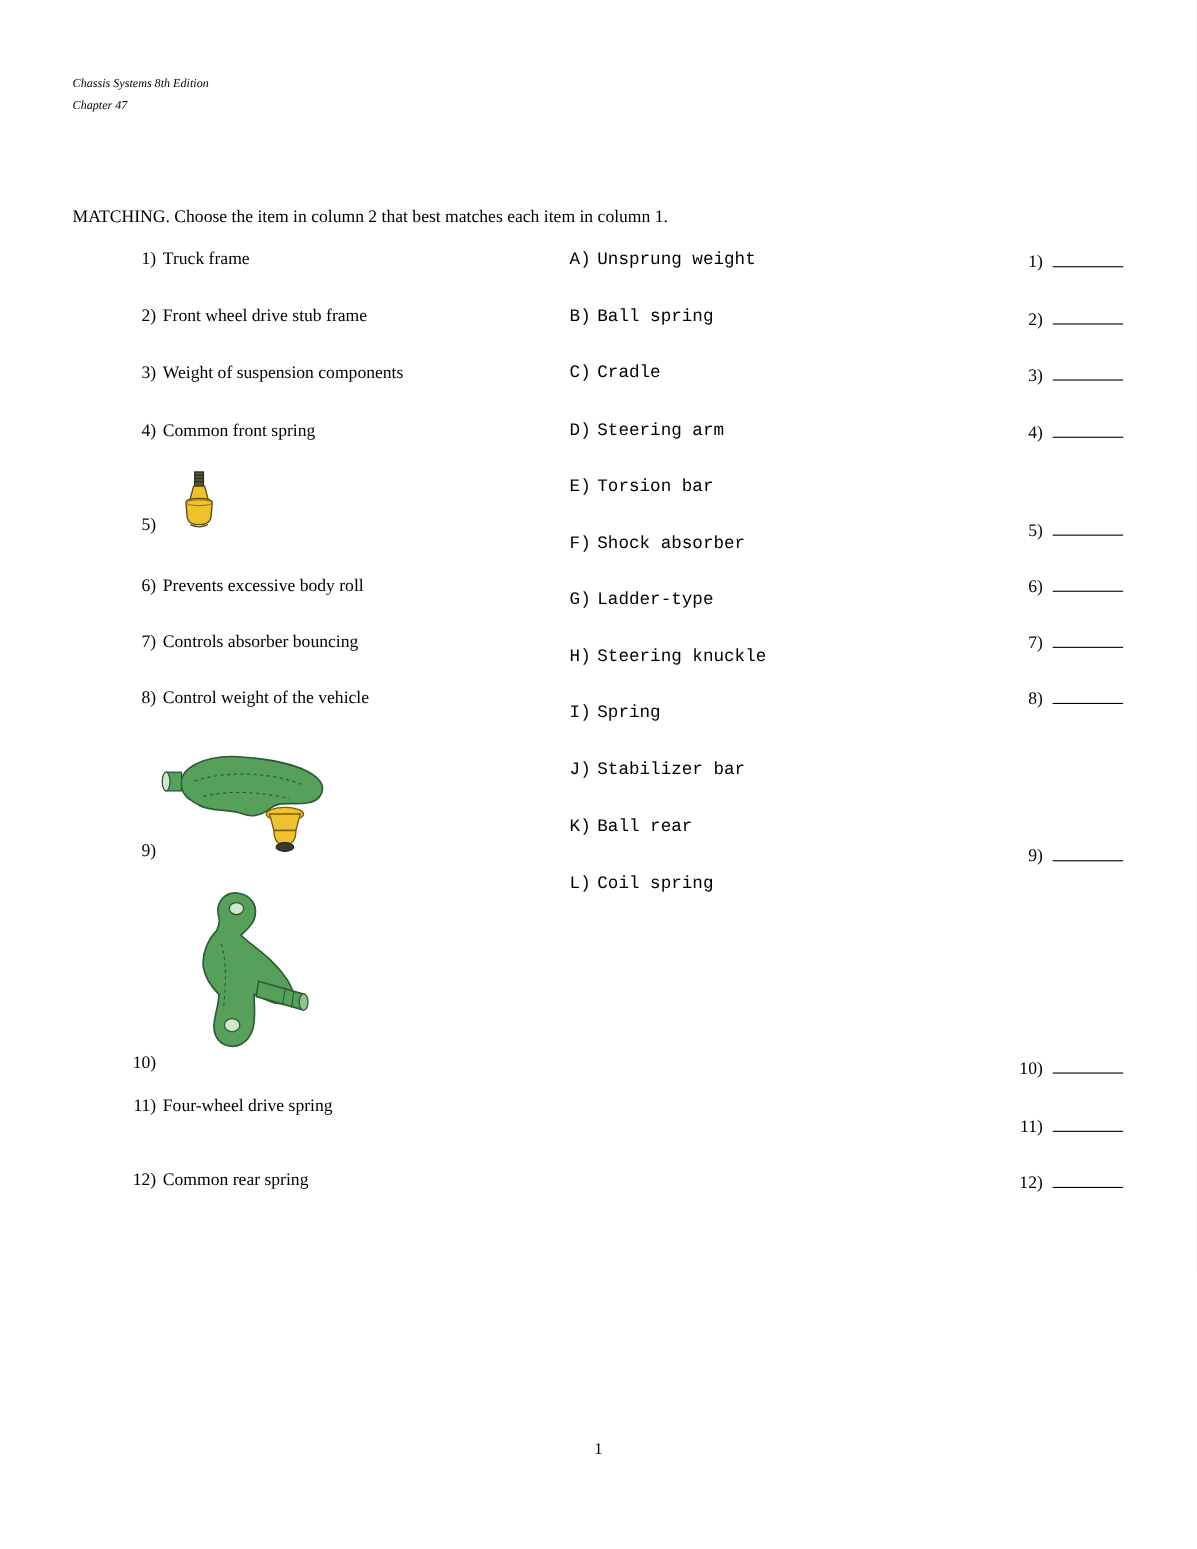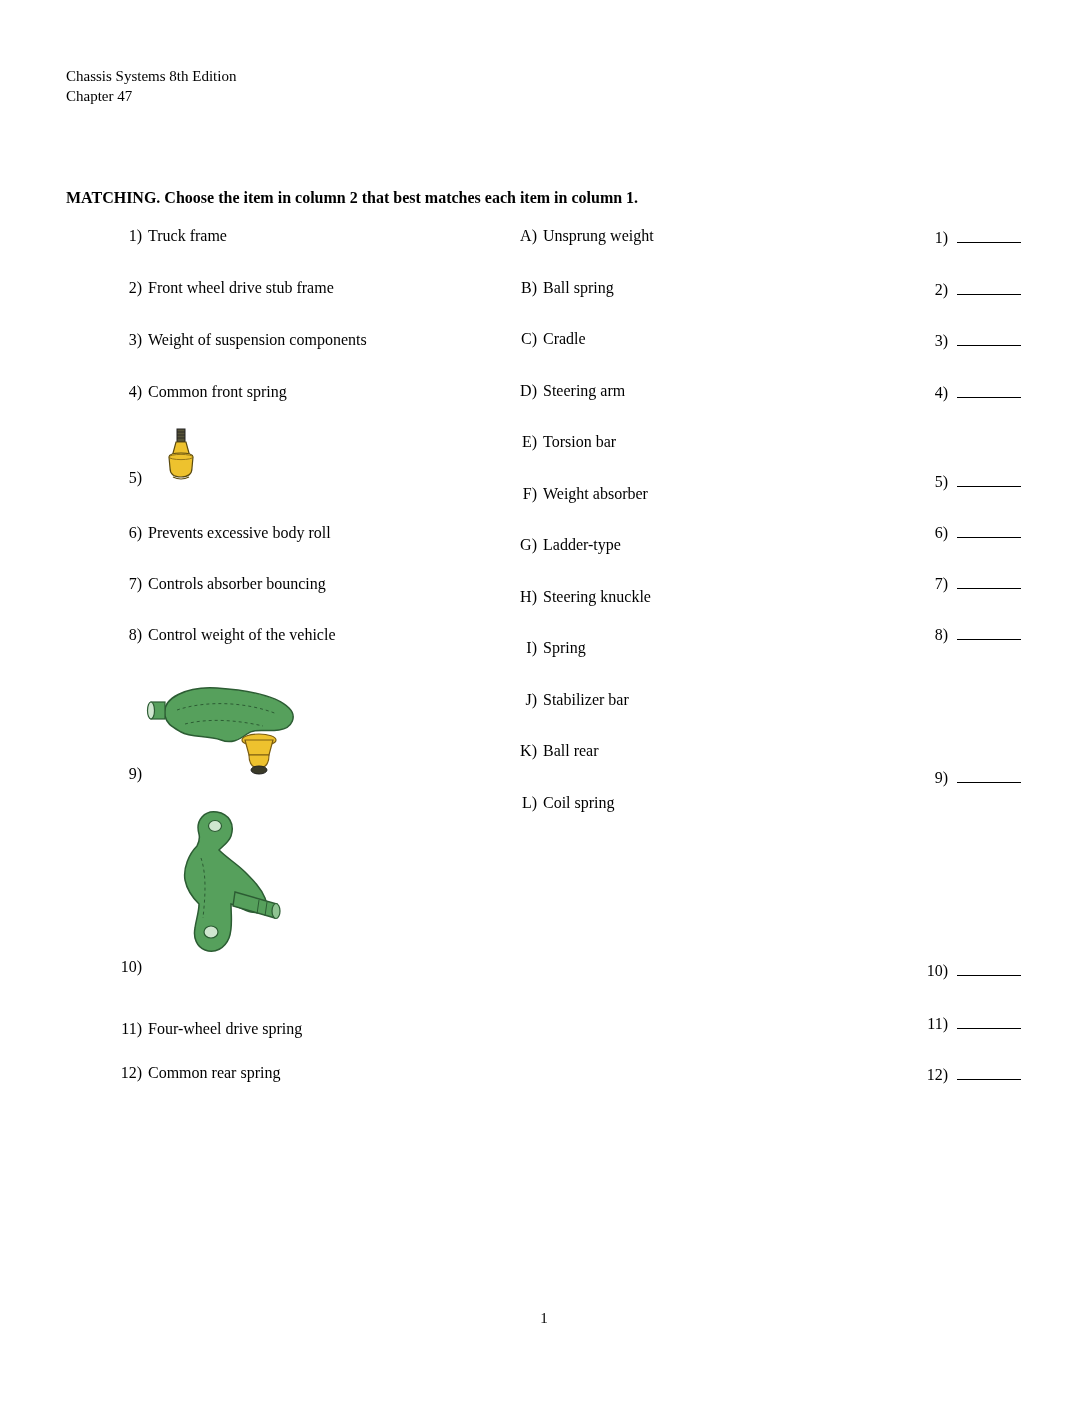--- a/index.html
+++ b/index.html
@@ -6,38 +6,38 @@
   .page {
     position:relative;
     width:1088px; height:1408px;
     margin:0 auto;
     background:#ffffff;
     font-family:"Liberation Serif", "DejaVu Serif", serif;
     color:#000;
     overflow:hidden;
   }
   .row { position:absolute; font-size:16px; white-space:nowrap; line-height:20px; }
-  .bold { font-weight:bold; }
+  .bold { font-weight:normal; }
   .c1 { left:100px; }
-  .c2 { left:505px; }
+  .c2 { left:505px;font-family:Liberation Mono, monospace; }
   .c3 { left:900px; }
   .nb { display:inline-block; width:42px; text-align:right; margin-right:6px; }
   .lb { display:inline-block; width:32px; text-align:right; margin-right:6px; }
   .ab { display:inline-block; width:48px; text-align:right; margin-right:9px; }
   .blank {
     display:inline-block; width:64px; height:16px;
     border-bottom:1.4px solid #000; vertical-align:baseline;
   }
   .name-line {
     display:inline-block; width:315px; height:16px;
     border-bottom:1px solid #000; vertical-align:baseline;
   }
   .part-img { position:absolute; }
   .footer { position:absolute; left:0; right:0; top:1310px; text-align:center; font-size:15px; }
-  .hdr { font-size:15px; }
+  .hdr { font-size:11px;font-style:italic; }
 </style>
 </head>
 <body>
 
 <div class="page">
 
   <div class="row hdr" style="left:66px; top:66px">Chassis Systems 8th Edition</div>
   <div class="row hdr" style="left:66px; top:86px">Chapter 47</div>
 
 
@@ -108,21 +108,21 @@
       <ellipse cx="131" cy="105" rx="4" ry="7.5" fill="#8fc492" stroke="#2c5c33" stroke-width="1.2"></ellipse>
       <line x1="122" y1="96" x2="120" y2="110" stroke="#2c5c33" stroke-width="1"></line>
       <line x1="114" y1="94" x2="112" y2="108" stroke="#2c5c33" stroke-width="1"></line>
       <ellipse cx="66" cy="126" rx="7" ry="6" fill="#cfe6cf" stroke="#2c5c33" stroke-width="1.2"></ellipse>
     </svg>
   </div>
   <div class="row c1" style="top:957px">
     <span class="nb">10)</span><span></span>
   </div>
 
-  <div class="row c1" style="top:1019px">
+  <div class="row c1" style="top:996px">
     <span class="nb">11)</span><span>Four-wheel drive spring</span>
   </div>
   <div class="row c1" style="top:1063px">
     <span class="nb">12)</span><span>Common rear spring</span>
   </div>
 
   <div class="row c2" style="top:226px">
     <span class="lb">A)</span><span>Unsprung weight</span>
   </div>
   <div class="row c2" style="top:278px">
@@ -131,21 +131,21 @@
   <div class="row c2" style="top:329px">
     <span class="lb">C)</span><span>Cradle</span>
   </div>
   <div class="row c2" style="top:381px">
     <span class="lb">D)</span><span>Steering arm</span>
   </div>
   <div class="row c2" style="top:432px">
     <span class="lb">E)</span><span>Torsion bar</span>
   </div>
   <div class="row c2" style="top:484px">
-    <span class="lb">F)</span><span>Weight absorber</span>
+    <span class="lb">F)</span><span>Shock absorber</span>
   </div>
   <div class="row c2" style="top:535px">
     <span class="lb">G)</span><span>Ladder-type</span>
   </div>
   <div class="row c2" style="top:587px">
     <span class="lb">H)</span><span>Steering knuckle</span>
   </div>
   <div class="row c2" style="top:638px">
     <span class="lb">I)</span><span>Spring</span>
   </div>

